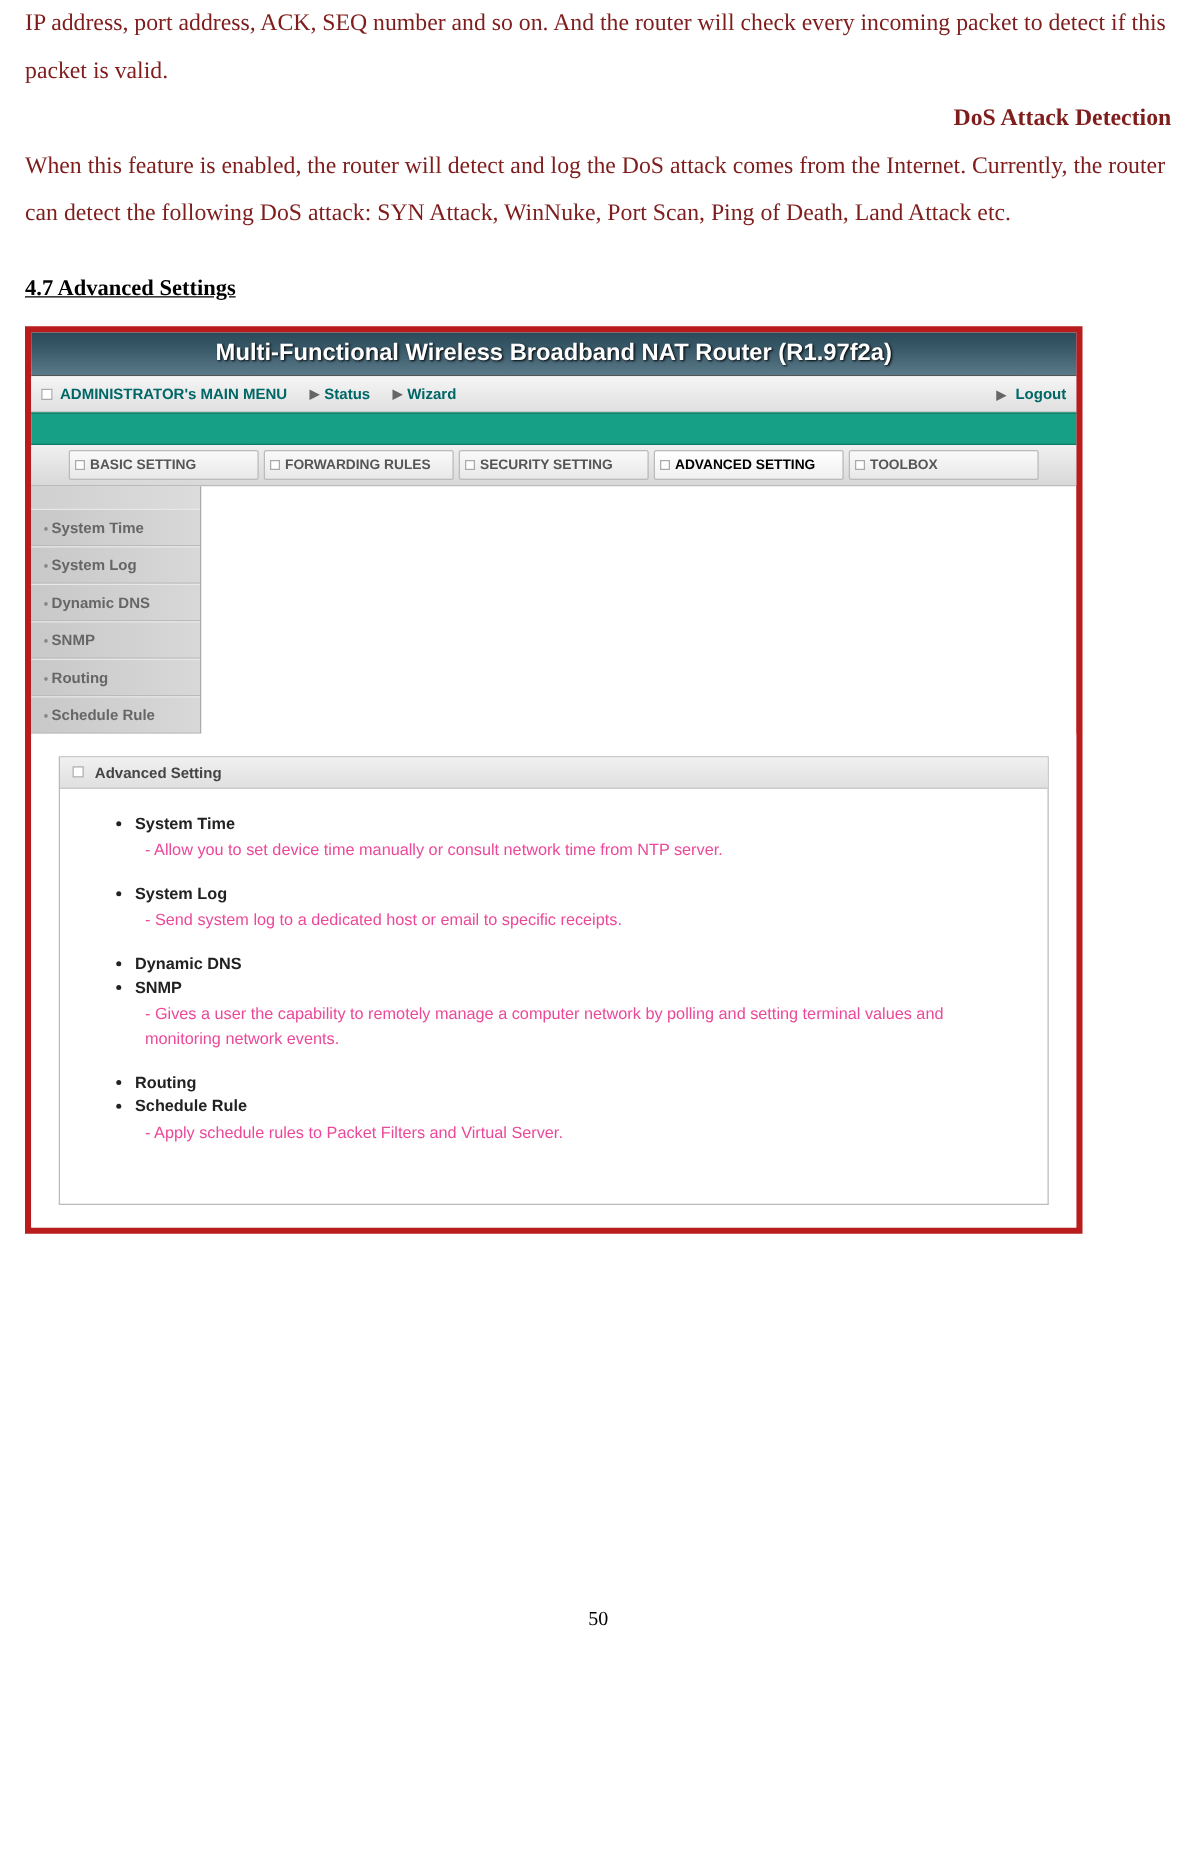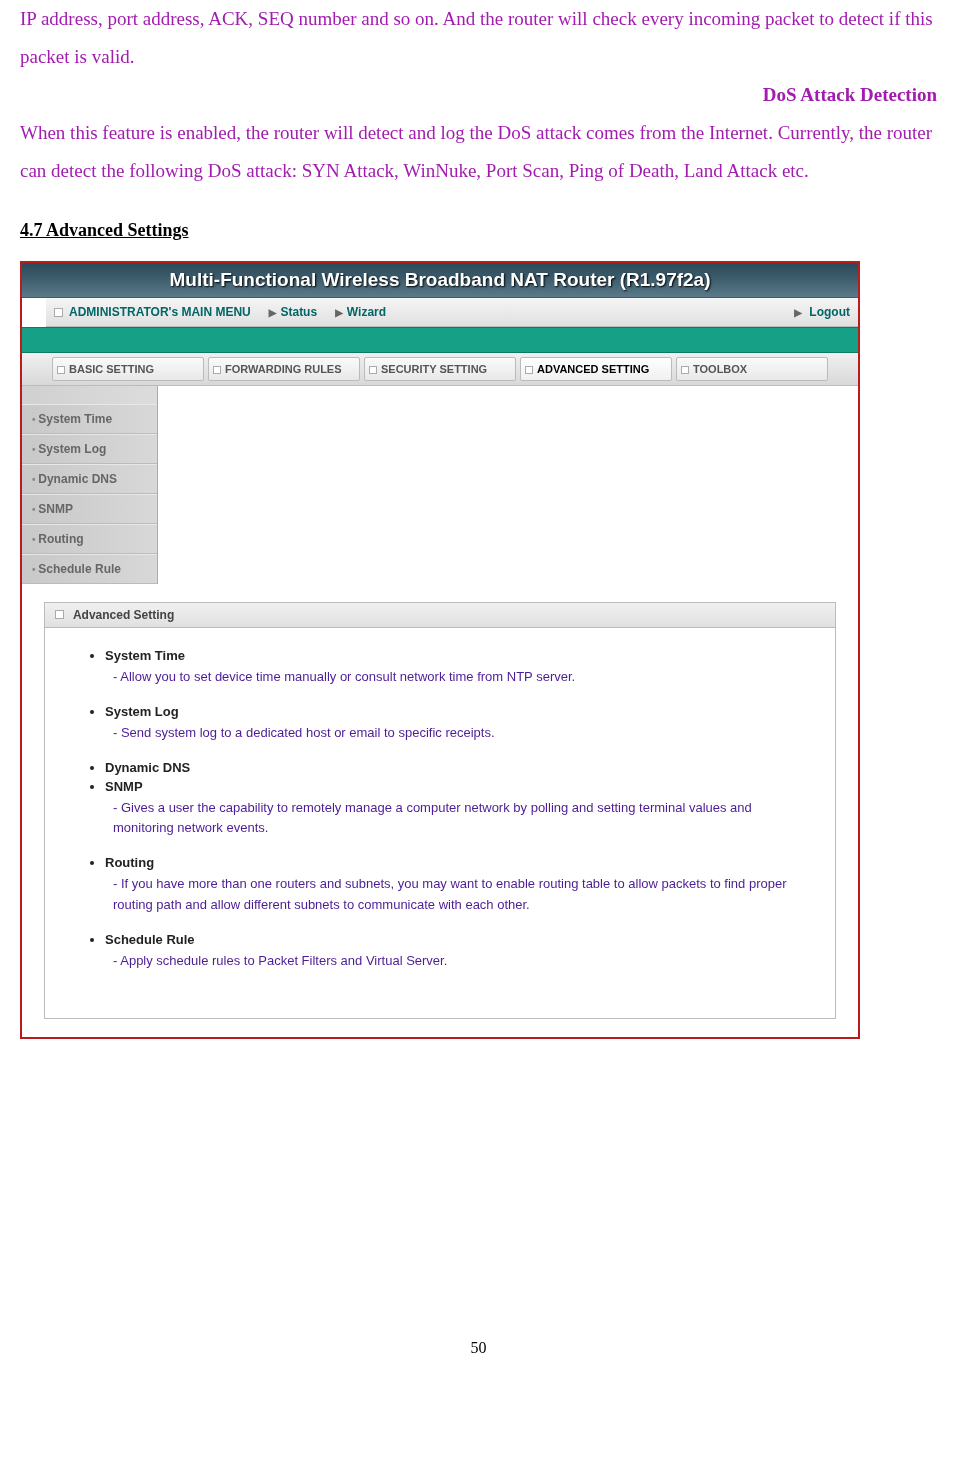--- a/index.html
+++ b/index.html
@@ -1,42 +1,42 @@
 <!DOCTYPE html>
 <html><head>
 <meta charset="utf-8">
 <style>
 body { margin: 0; padding: 0; font-family: "Times New Roman", serif; background: #fff; width: 957px; }
 .page { padding: 0 20px; }
-.body-text { font-size: 19px; line-height: 2.0; color: #a21caf; }
+.body-text { font-size: 19px; line-height: 2.0; color: #7f1d1d; }
 .bold { font-weight: bold; text-align: right; }
 .section-heading { font-size: 18px; font-weight: bold; text-decoration: underline; margin-top: 30px; margin-bottom: 20px; }
-.router-ui { width: 836px; border: 2px solid #b91c1c; margin-top: 10px; font-family: Arial, sans-serif; }
+.router-ui { width: 836px; border: 5px solid #b91c1c; margin-top: 10px; font-family: Arial, sans-serif; }
 .title-bar { background: linear-gradient(#2a4a5a 0%, #3a5a6a 40%, #5a7a8a 100%); color: #fff; text-align: center; font-size: 19px; font-weight: bold; padding: 6px 0; text-shadow: 1px 1px 2px #000; border-bottom: 1px solid #555; }
-.menu-bar { background: linear-gradient(#f5f5f5, #e0e0e0); border-bottom: 1px solid #bbb; display: flex; align-items: center; font-size: 12px; color: #006666; font-weight: bold; padding: 4px 8px; height: 20px; margin-left: 24px; }
+.menu-bar { background: linear-gradient(#f5f5f5, #e0e0e0); border-bottom: 1px solid #bbb; display: flex; align-items: center; font-size: 12px; color: #006666; font-weight: bold; padding: 4px 8px; height: 20px; }
 .menu-bar .sq { display: inline-block; width: 7px; height: 7px; border: 1px solid #aaa; background: #fff; margin-right: 6px; }
 .menu-bar .arrow { color: #666; margin: 0 4px 0 18px; font-size: 10px; }
 .teal-bar { background: #16a085; height: 24px; border-top: 1px solid #0e7a63; border-bottom: 1px solid #0e7a63; }
 .tab-bar { background: linear-gradient(#f0f0f0, #d8d8d8); display: flex; border-bottom: 1px solid #bbb; padding: 0 30px; height: 32px; align-items: center; gap: 4px; }
 .tab { flex: 1; background: linear-gradient(#fafafa, #e8e8e8); border: 1px solid #bbb; border-radius: 2px; font-size: 11px; font-weight: bold; color: #555; padding: 5px 4px; white-space: nowrap; }
 .tab.active { color: #000; background: linear-gradient(#fff, #f0f0f0); }
 .tab .sq2 { display: inline-block; width: 6px; height: 6px; border: 1px solid #aaa; background: #fff; margin-right: 4px; vertical-align: middle; }
 .content-row { display: flex; min-height: 550px; flex-direction: column; }
 .sidebar { width: 135px; background: linear-gradient(to right, #c8c8c8, #d8d8d8); border-right: 1px solid #aaa; }
 .sidebar-spacer { height: 18px; background: linear-gradient(to right, #d0d0d0, #dcdcdc); }
 .sidebar-item { padding: 7px 10px; font-size: 12px; font-weight: bold; color: #666; border-bottom: 1px solid #bbb; border-top: 1px solid #e8e8e8; background: linear-gradient(to right, #c8c8c8, #d8d8d8); }
 .sidebar-item::before { content: "• "; color: #888; font-size: 10px; }
 .main-area { flex: 1; background: #fff; padding: 18px 22px; }
 .panel { border: 1px solid #bbb; }
 .panel-header { background: linear-gradient(#f0f0f0, #e0e0e0); border-bottom: 1px solid #bbb; padding: 5px 10px; font-size: 12px; font-weight: bold; color: #444; }
 .panel-header .sq3 { display: inline-block; width: 7px; height: 7px; border: 1px solid #aaa; background: #fff; margin-right: 6px; }
 .panel-body { padding: 20px 30px 30px 40px; }
 .panel-body ul { list-style: disc; padding-left: 20px; margin: 0; }
 .panel-body li { font-size: 13px; font-weight: bold; color: #222; margin-bottom: 4px; }
-.panel-body .desc { font-size: 13px; font-weight: normal; color: #4c1d95; margin: 4px 0 16px 8px; line-height: 1.6; }
+.panel-body .desc { font-size: 13px; font-weight: normal; color: #ec4899; margin: 4px 0 16px 8px; line-height: 1.6; }
 .panel-body .desc::before { content: "- "; }
 .page-num { text-align: center; font-size: 16px; margin-top: 300px; padding-bottom: 20px; font-family: "Times New Roman", serif; }
 .logout { margin-left: auto; }
 </style>
 </head>
 <body>
 
 <div class="page">
   <div class="body-text">IP address, port address, ACK, SEQ number and so on. And the router will check every incoming packet to detect if this packet is valid.</div>
   <div class="body-text bold">DoS Attack Detection</div>
@@ -89,21 +89,20 @@
           <div class="panel-body">
             <ul>
               <li>System Time</li>
               <div class="desc">Allow you to set device time manually or consult network time from NTP server.</div>
               <li>System Log</li>
               <div class="desc">Send system log to a dedicated host or email to specific receipts.</div>
               <li>Dynamic DNS</li>
               <li>SNMP</li>
               <div class="desc">Gives a user the capability to remotely manage a computer network by polling and setting terminal values and monitoring network events.</div>
               <li>Routing</li>
-              <div class="desc">If you have more than one routers and subnets, you may want to enable routing table to allow packets to find proper routing path and allow different subnets to communicate with each other.</div>
               <li>Schedule Rule</li>
               <div class="desc">Apply schedule rules to Packet Filters and Virtual Server.</div>
             </ul>
           </div>
         </div>
       </div>
     </div>
   </div>
 
   <div class="page-num">50</div>

